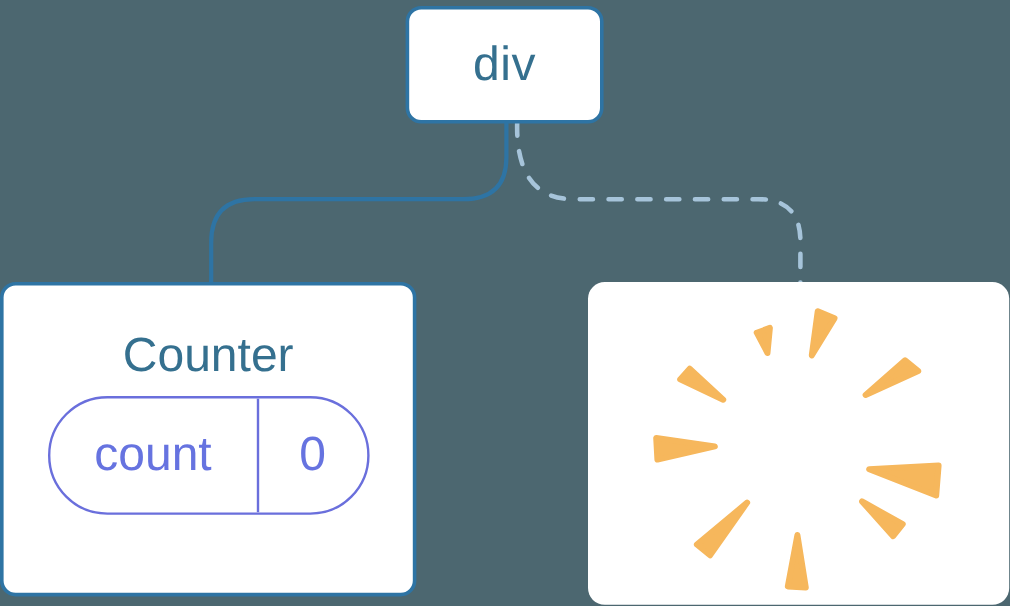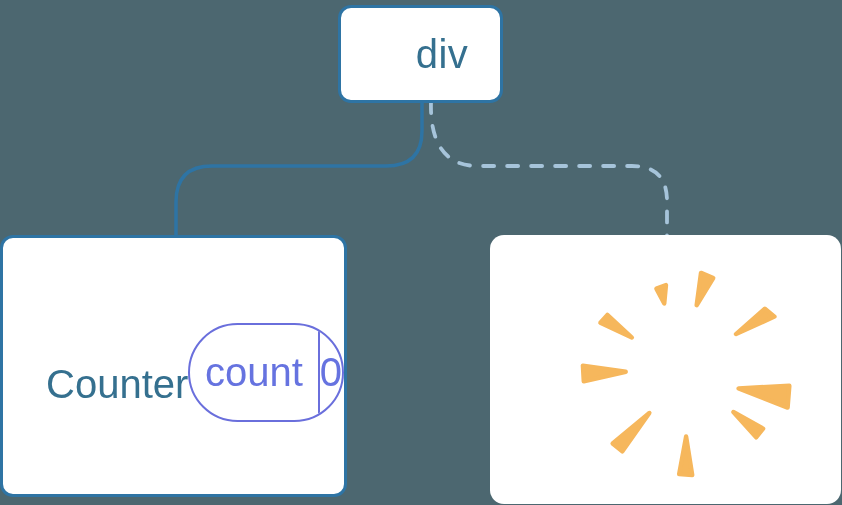--- a/index.html
+++ b/index.html
@@ -21,21 +21,20 @@
     left: 0; top: 0;
     width: 842px;
     height: 505px;
     pointer-events: none;
   }
   .node {
     position: absolute;
     background: #ffffff;
     border-radius: 13px;
     box-sizing: border-box;
-    padding-left: 43px;
   }
   .node.bordered {
     border: 3px solid #2E74A4;
   }
   .root-node {
     left: 338px; top: 5px;
     width: 165px; height: 98px;
     display: flex;
     align-items: center;
     justify-content: center;
@@ -43,21 +42,21 @@
   .root-node .node-label {
     color: #35708F;
     font-size: 40px;
     font-weight: 500;
     letter-spacing: 0.5px;
   }
   .counter-node {
     left: 0px; top: 235px;
     width: 347px; height: 262px;
     display: flex;
-    flex-direction: row;
+    flex-direction: column;
     align-items: center;
   }
   .counter-title {
     margin-top: 36px;
     color: #35708F;
     font-size: 40px;
     font-weight: 500;
     line-height: 1.1;
   }
   .state-pill {

